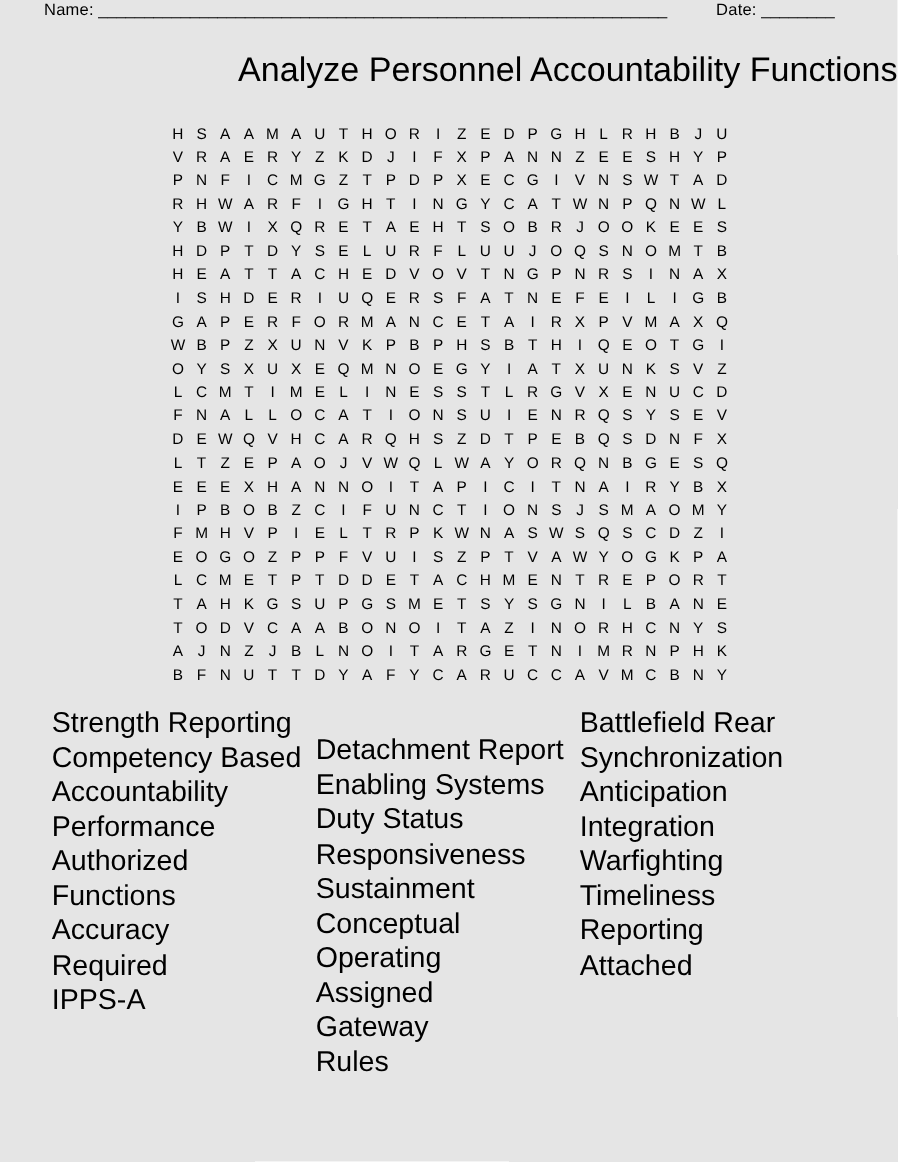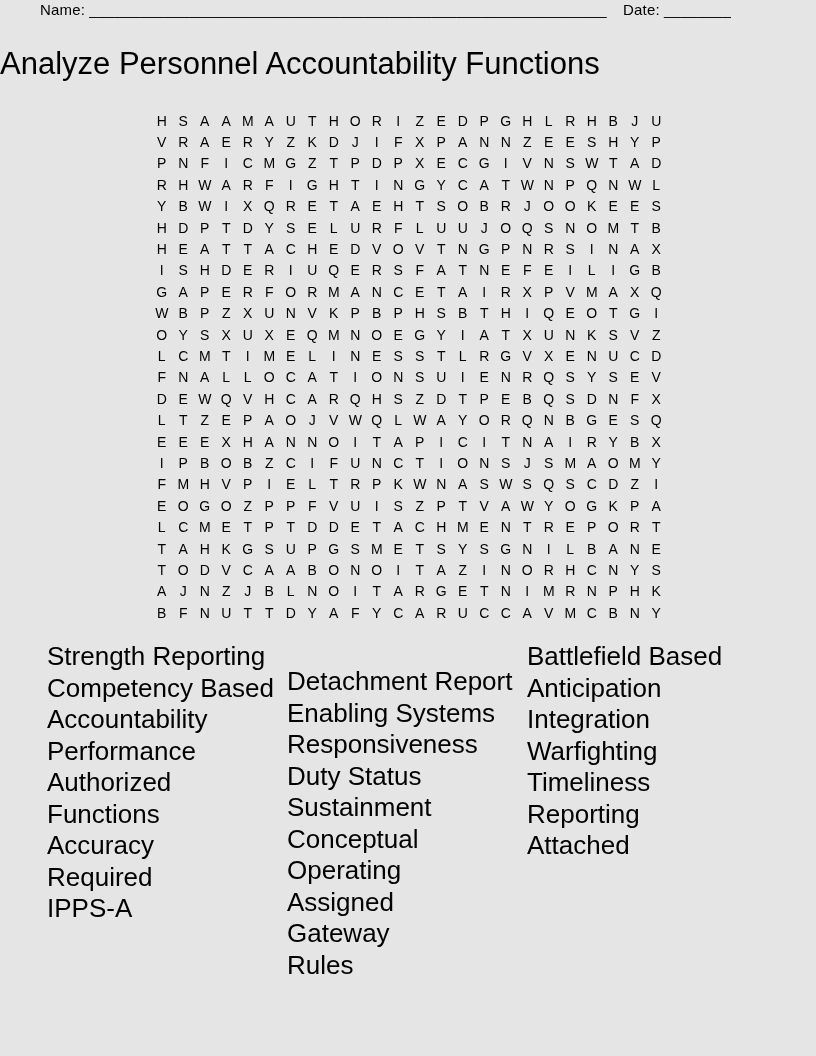--- a/index.html
+++ b/index.html
@@ -16,34 +16,34 @@
   
   .hdr-name {
     position: absolute;
     top: 1px; left: 40px;
     font-size: 15px;
     line-height: 18px;
     white-space: nowrap;
   }
   .hdr-date {
     position: absolute;
-    top: 1px; left: 623px;
+    top: 1px; left: 651px;
     font-size: 15px;
     line-height: 18px;
     white-space: nowrap;
   }
   .hdr-label { letter-spacing: 0.2px; }
   .hdr-line  { letter-spacing: 0; }
 
   
   .title {
     position: absolute;
     top: 46px; left: 0;
     width: 816px;
-    text-align: left;
+    text-align: right;
     font-size: 31px;
     line-height: 36px;
     font-weight: 400;
     letter-spacing: 0px;
     white-space: nowrap;
   }
 
   
   .ws-grid {
     position: absolute;
@@ -683,31 +683,32 @@
         <div class="word-item">Performance</div>
         <div class="word-item">Authorized</div>
         <div class="word-item">Functions</div>
         <div class="word-item">Accuracy</div>
         <div class="word-item">Required</div>
         <div class="word-item">IPPS-A</div>
       </div>
     <div class="word-col word-col-2">
         <div class="word-item">Detachment Report</div>
         <div class="word-item">Enabling Systems</div>
+        <div class="word-item">Duty Status</div>
         <div class="word-item">Responsiveness</div>
-        <div class="word-item">Duty Status</div>
         <div class="word-item">Sustainment</div>
         <div class="word-item">Conceptual</div>
         <div class="word-item">Operating</div>
         <div class="word-item">Assigned</div>
         <div class="word-item">Gateway</div>
         <div class="word-item">Rules</div>
       </div>
     <div class="word-col word-col-3">
-        <div class="word-item">Battlefield Based</div>
+        <div class="word-item">Battlefield Rear</div>
+        <div class="word-item">Synchronization</div>
         <div class="word-item">Anticipation</div>
         <div class="word-item">Integration</div>
         <div class="word-item">Warfighting</div>
         <div class="word-item">Timeliness</div>
         <div class="word-item">Reporting</div>
         <div class="word-item">Attached</div>
       </div>
   </div>
 
 </div>

